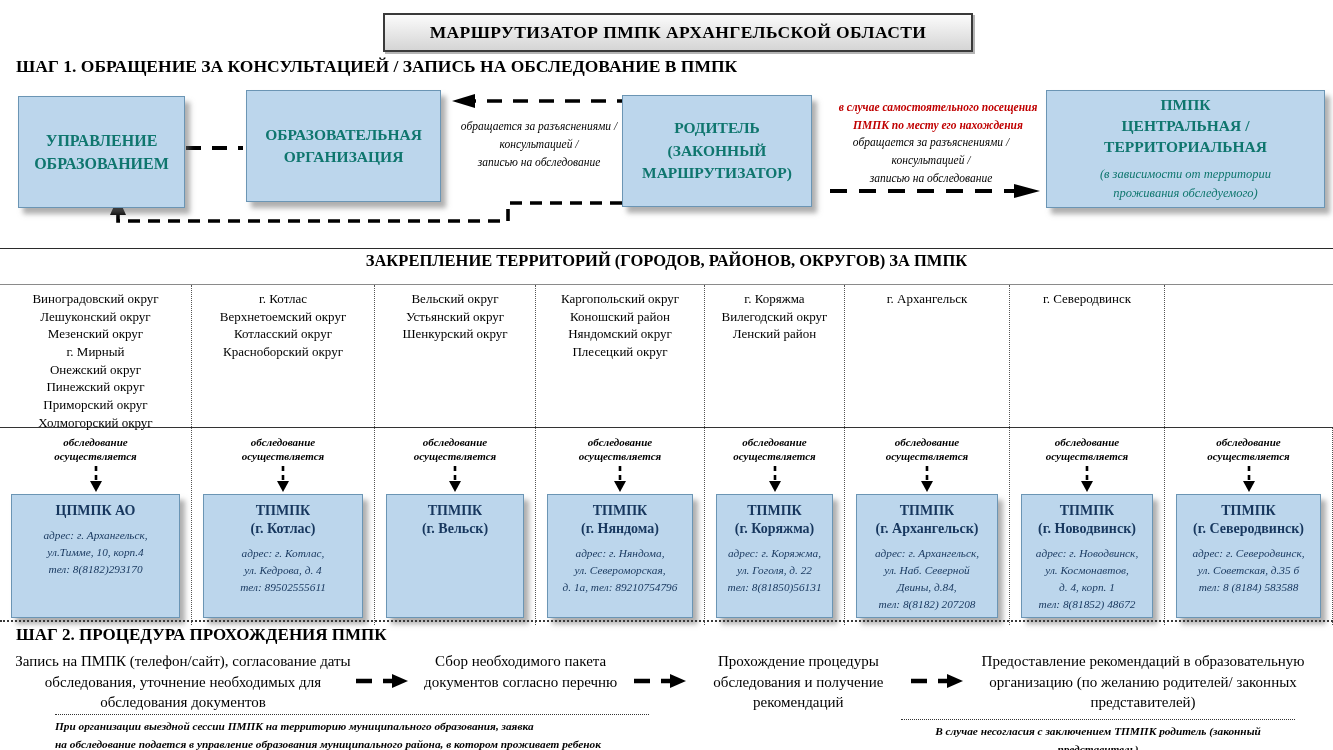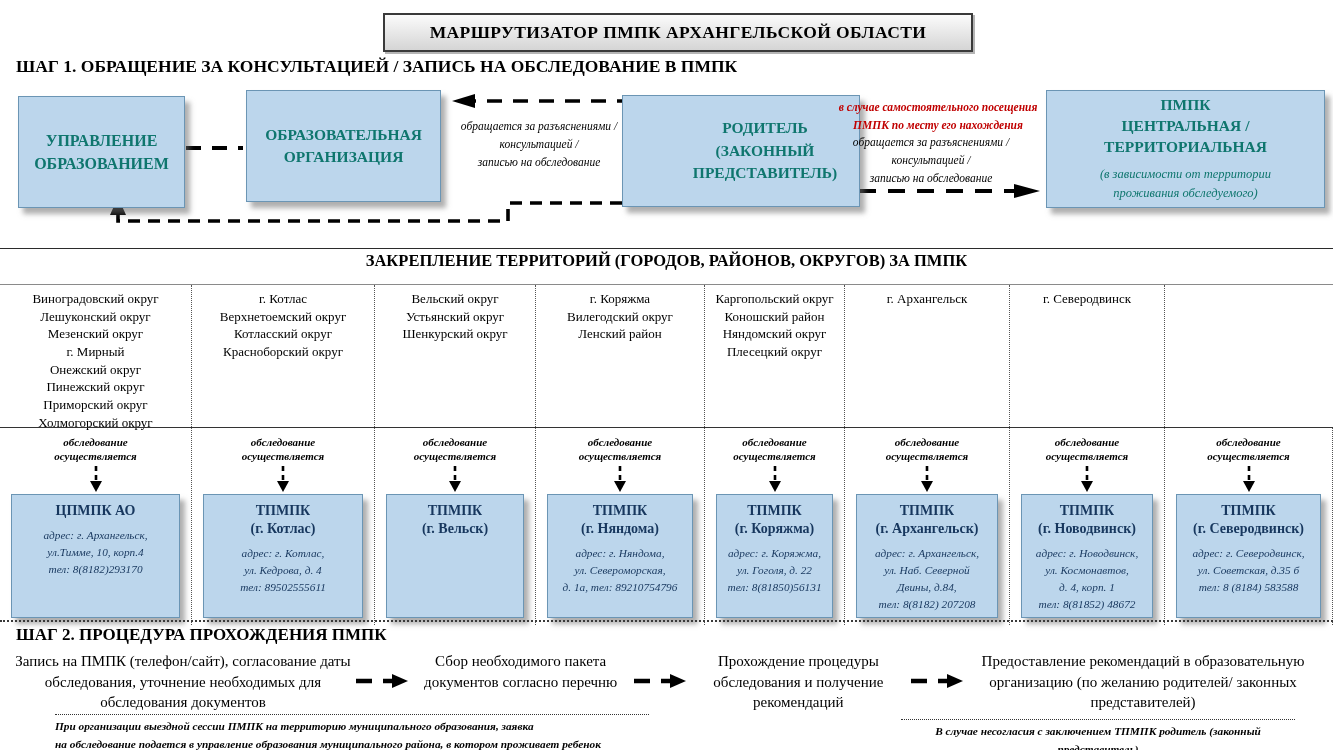--- a/index.html
+++ b/index.html
@@ -17,21 +17,21 @@
   #step1-heading { top:56px; font-size:17.5px; }
   #step2-heading { top:625px; font-size:17px; }
 
   
   .bluebox { position:absolute; background:#bcd6ec; border:1.5px solid #6b95b4;
     box-shadow:5px 6px 5px rgba(110,110,110,.55); color:#0f766e; font-weight:bold;
     display:flex; flex-direction:column; align-items:center; justify-content:center;
     text-align:center; line-height:1.45; }
   #box-management   { left:18px;   top:96px; width:165px; height:110px; font-size:16px; }
   #box-organization { left:246px;  top:90px; width:193px; height:110px; font-size:15.5px; }
-  #box-parent       { left:622px;  top:95px; width:188px; height:110px; font-size:15.5px;padding-left:48px; }
+  #box-parent       { left:622px;  top:95px; width:188px; height:110px; font-size:15.5px; }
   #box-pmpk         { left:1046px; top:90px; width:277px; height:116px; font-size:15.5px; line-height:1.35; }
   #box-pmpk .sub { font-weight:normal; font-style:italic; font-size:12.5px; margin-top:7px; line-height:1.5; }
 
   .note { position:absolute; text-align:center; font-style:italic; font-size:11.5px; line-height:1.55; }
   #note-left  { left:447px; top:118px; width:184px; }
   #note-red   { left:812px; top:99px;  width:238px; color:#c00000; font-weight:bold;padding-left:7px; }
   #note-right { left:812px; top:134px; width:238px; }
 
   svg.overlay { position:absolute; left:0; top:0; pointer-events:none; }
 
@@ -105,21 +105,21 @@
 
   <div class="note" id="note-left">
     <div>обращается за разъяснениями /</div>
     <div>консультацией /</div>
     <div>записью на обследование</div>
   </div>
 
   <div class="bluebox" id="box-parent">
     <div>РОДИТЕЛЬ</div>
     <div>(ЗАКОННЫЙ</div>
-    <div>ПРЕДСТАВИТЕЛЬ)</div>
+    <div>МАРШРУТИЗАТОР)</div>
   </div>
 
   <div class="note" id="note-red">
     <div>в случае самостоятельного посещения</div>
     <div>ПМПК по месту его нахождения</div>
   </div>
 
   <div class="note" id="note-right">
     <div>обращается за разъяснениями /</div>
     <div>консультацией /</div>
@@ -156,29 +156,29 @@
       <div>Верхнетоемский округ</div>
       <div>Котласский округ</div>
       <div>Красноборский округ</div>
     </div>
     <div class="col">
       <div>Вельский округ</div>
       <div>Устьянский округ</div>
       <div>Шенкурский округ</div>
     </div>
     <div class="col">
-      <div>г. Коряжма</div>
-      <div>Вилегодский округ</div>
-      <div>Ленский район</div>
-    </div>
-    <div class="col">
       <div>Каргопольский округ</div>
       <div>Коношский район</div>
       <div>Няндомский округ</div>
       <div>Плесецкий округ</div>
+    </div>
+    <div class="col">
+      <div>г. Коряжма</div>
+      <div>Вилегодский округ</div>
+      <div>Ленский район</div>
     </div>
     <div class="col">
       <div>г. Архангельск</div>
     </div>
     <div class="col">
       <div>г. Северодвинск</div>
     </div>
   </div>
 
   <div class="grid" id="grid-bottom">

